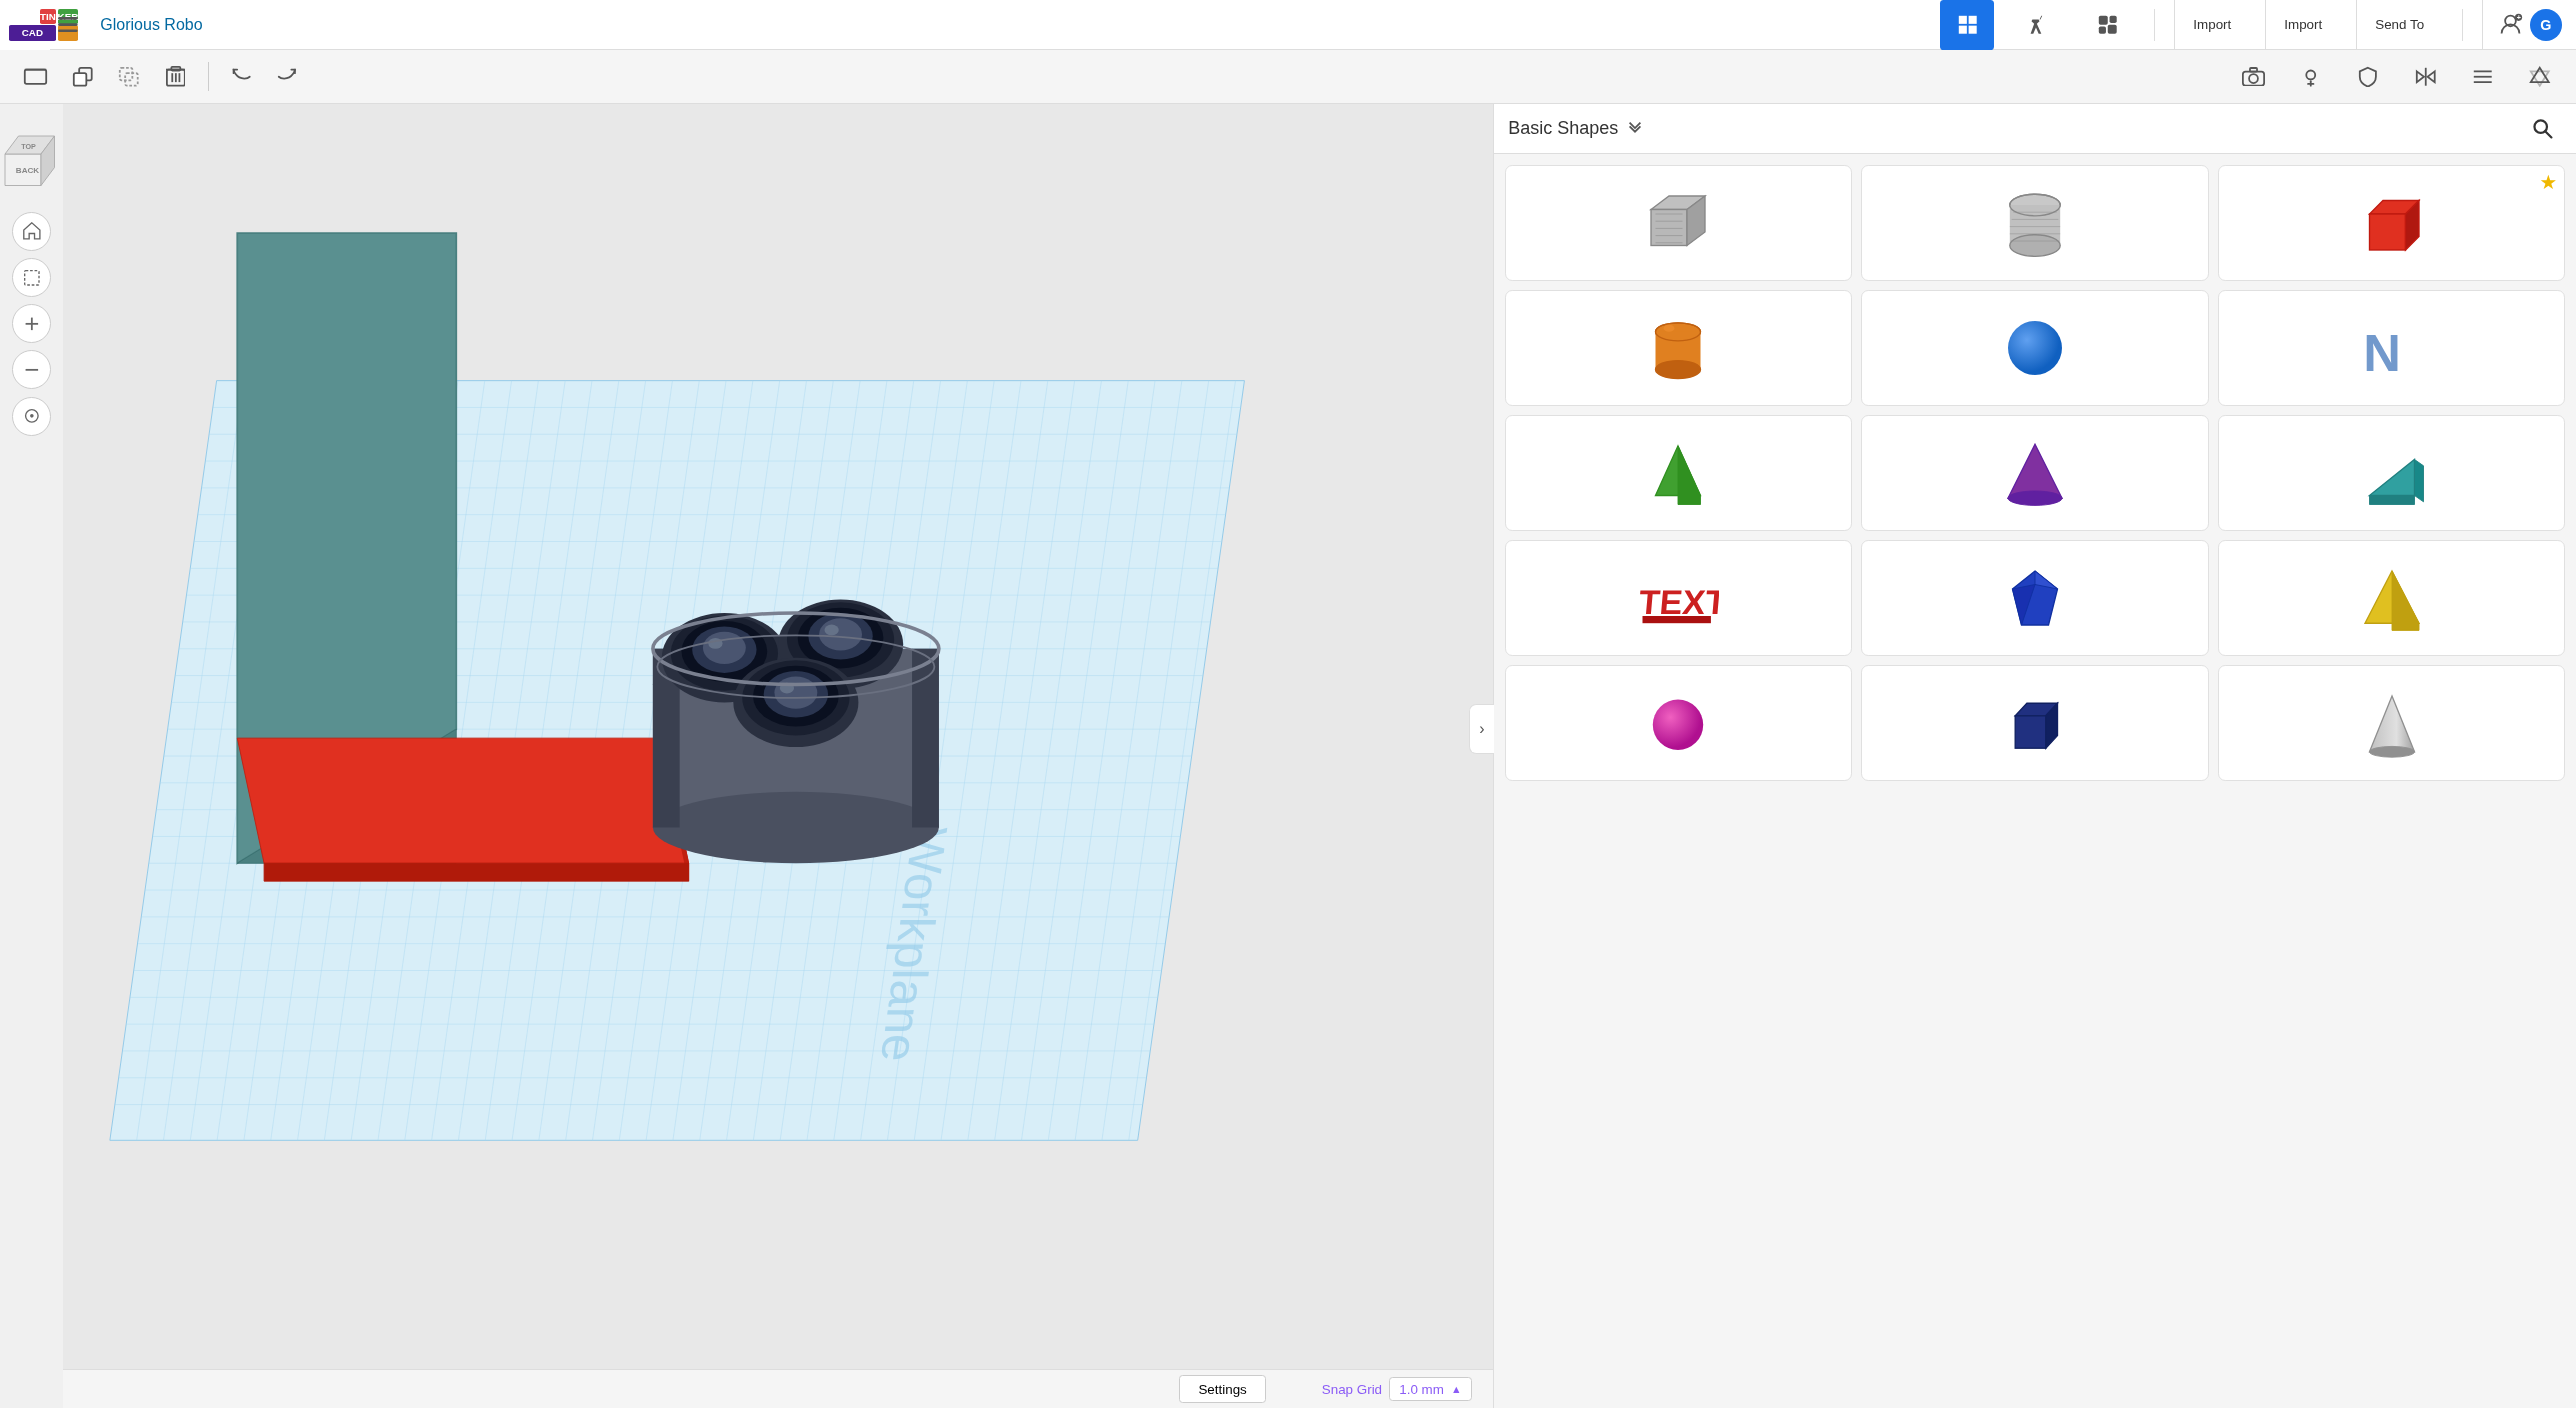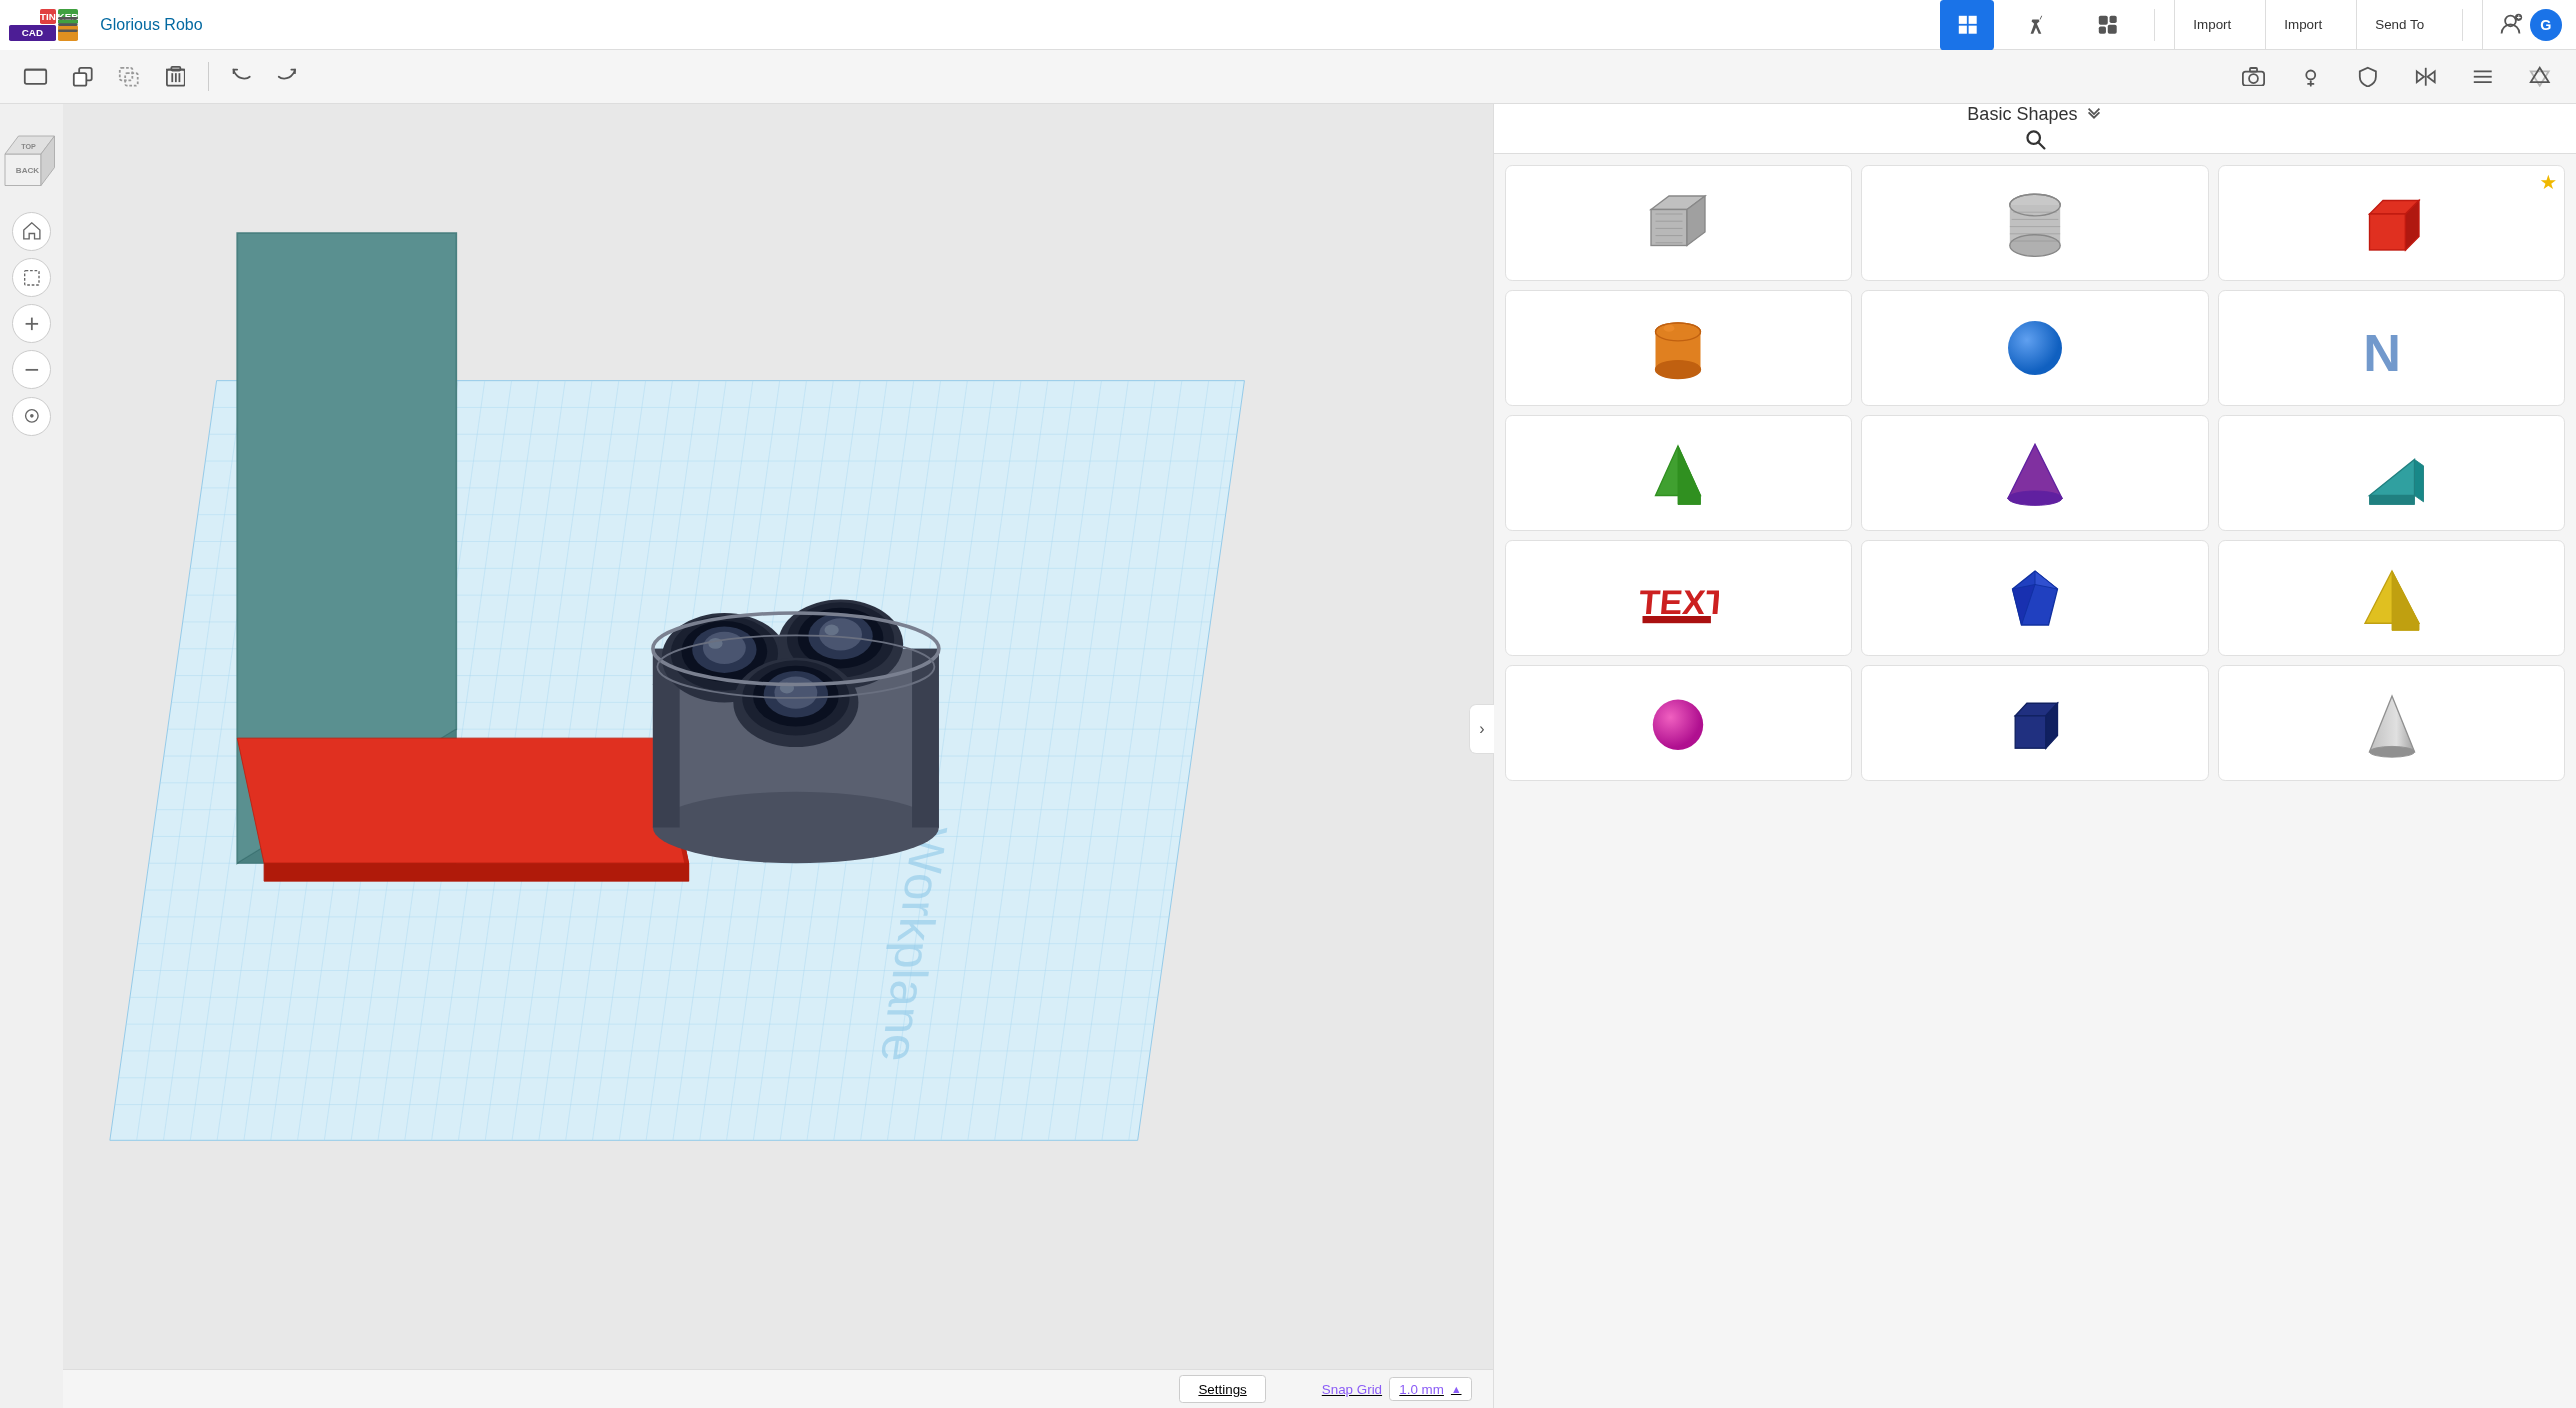--- a/index.html
+++ b/index.html
@@ -134,21 +134,21 @@
       position: absolute; left: -25px; top: 50%; transform: translateY(-50%);
       width: 25px; height: 50px; background: #fff; border: 0.9px solid #ddd;
       border-right: none; border-radius: 7.2px 0 0 7.2px; display: flex; align-items: center;
       justify-content: center; cursor: pointer; font-size: 16px; color: #555;
     }
 
     
     #status-bar {
       position: absolute; bottom: 0; left: 63px; right: 1083px; height: 39px;
       background: #f5f5f5; border-top: 0.9px solid #ddd;
-      display: flex; align-items: center; justify-content: flex-end; padding: 0 14.3px; gap: 14.3px; text-decoration: underline;
+      display: flex; align-items: center; justify-content: flex-end; padding: 0 14.3px; gap: 14.3px;
     }
     .settings-btn {
       background: #fff; border: 0.9px solid #ccc; border-radius: 3.6px;
       padding: 5.4px 14.3px; font-size: 13.4px; cursor: pointer;
     }
     .snap-grid-info {
       font-size: 13.4px; color: #333; display: flex; align-items: center; gap: 7.2px;
     }
 
     
@@ -513,21 +513,21 @@
             <line x1="22" y1="8" x2="22" y2="14" stroke="#1a73e8" stroke-width="2"></line>
           </svg>
       </button>
       <button class="panel-tab-btn" style="width:57px;height:39px;border:none;border-radius:5.4px;background:none;color:#1a73e8;cursor:pointer;display:flex;align-items:center;justify-content:center;">
         <svg width="25" height="25" viewBox="0 0 28 28">
             <path d="M4 4 L24 4 L24 20 L16 20 L12 26 L8 20 L4 20 Z" fill="none" stroke="#1a73e8" stroke-width="2"></path>
           </svg>
       </button>
     </div>
 
-    <div style="display:flex;align-items:center;justify-content:space-between;padding:0 14.3px;height:50px;flex-direction:column;">
+    <div style="display:flex;align-items:center;justify-content:space-between;padding:0 14.3px;height:50px;">
       <div class="shapes-dropdown">
         <span>Basic Shapes</span>
         <svg width="18" height="18" viewBox="0 0 20 20">
             <path d="M4 7 L10 13 L16 7" fill="none" stroke="#555" stroke-width="2"></path>
             <path d="M4 3 L10 9 L16 3" fill="none" stroke="#555" stroke-width="2"></path>
           </svg>
       </div>
       <button class="search-icon-btn">
         <svg width="25" height="25" viewBox="0 0 28 28">
             <circle cx="12" cy="12" r="7" fill="none" stroke="#333" stroke-width="2.5"></circle>

